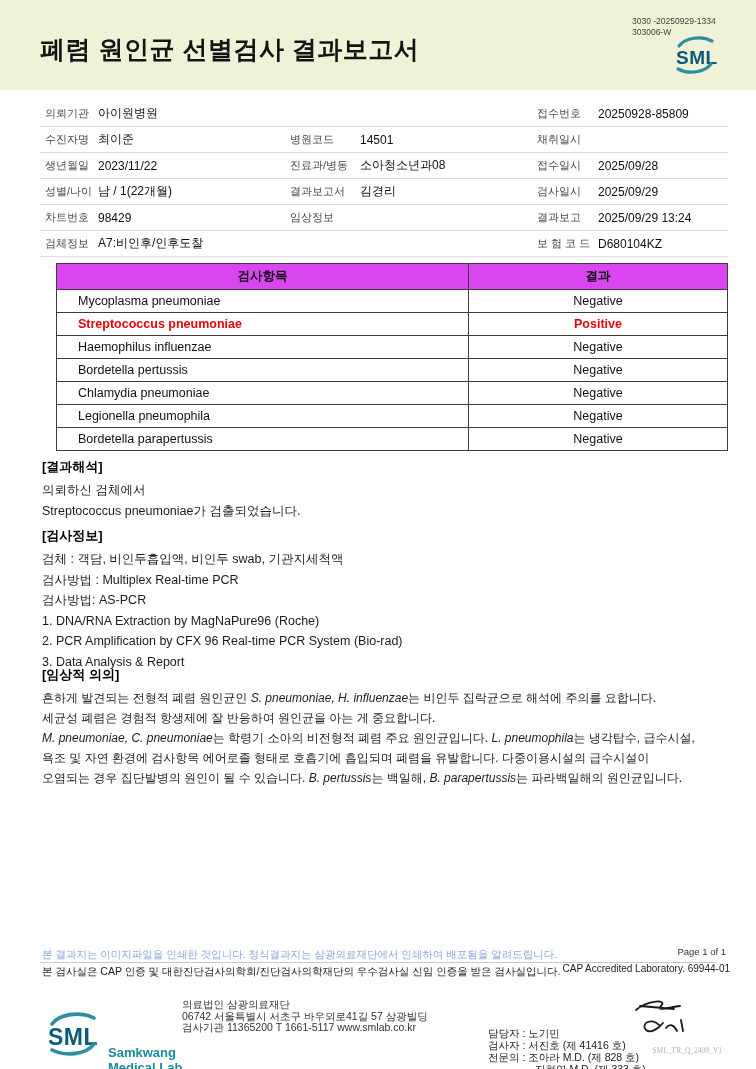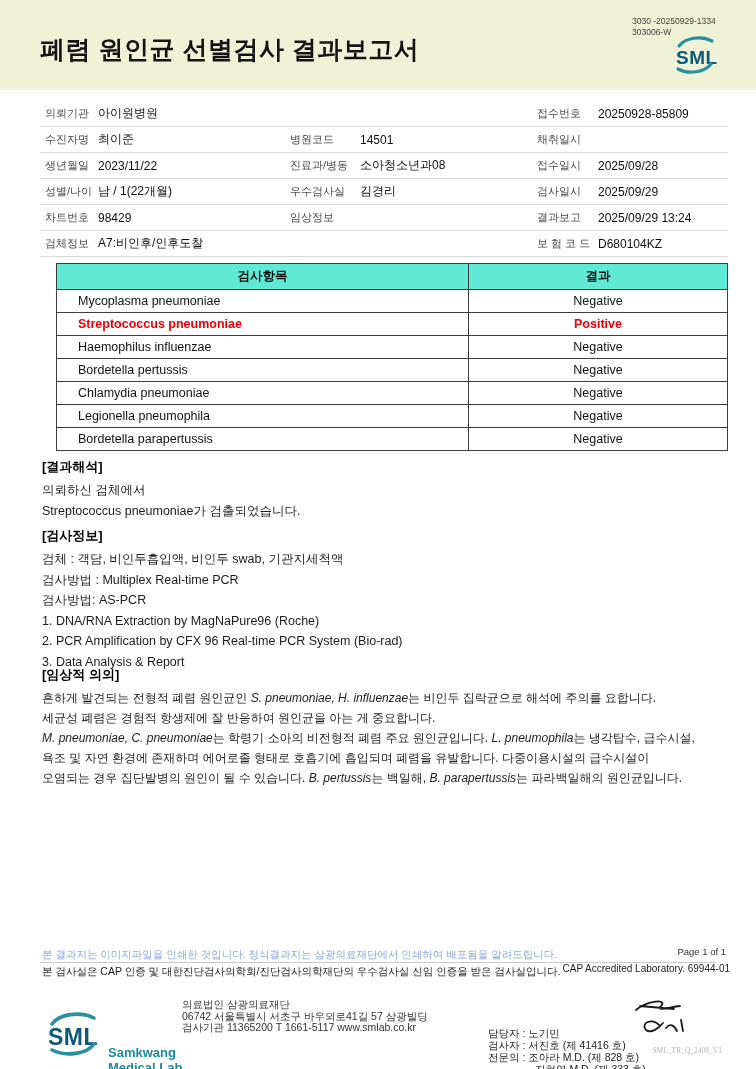--- a/index.html
+++ b/index.html
@@ -16,21 +16,21 @@
   .pinfo { position:absolute; left:40px; top:101px; width:688px; }
   .prow { display:flex; align-items:center; height:26px; border-bottom:1px solid #dcdcdc; padding-left:5px; box-sizing:border-box; }
   .prow span { white-space:nowrap; overflow:visible; }
   .pl1 { width:53px; } .pv1 { width:192px; } .pl2 { width:70px; } .pv2 { width:177px; } .pl3 { width:61px; } .pv3 { flex:1; }
   .prow .lab { font-size:11px; color:#4a4a4a; }
   .prow .val { font-size:12px; color:#0f0f0f; }
 
   
   .rtable { position:absolute; left:56px; top:263px; width:672px; border:1px solid #3c3c3c; box-sizing:border-box; background:#fff; }
   .rrow { display:flex; height:23px; border-top:1px solid #3c3c3c; box-sizing:border-box; font-size:12.5px; color:#111; }
-  .rrow.rhead { border-top:none; height:25px; background:#5eead4; font-weight:700; }
+  .rrow.rhead { border-top:none; height:25px; background:#d946ef; font-weight:700; }
   .rc1 { width:412px; border-right:1px solid #3c3c3c; box-sizing:border-box; display:flex; align-items:center; padding-left:21px; }
   .rhead .rc1 { justify-content:center; padding-left:0; }
   .rc2 { flex:1; display:flex; align-items:center; justify-content:center; }
   .positive { color:#e8000b; font-weight:700; }
 
   
   .sec { position:absolute; left:42px; width:700px; font-size:12.5px; color:#1c1c1c; }
   .sec h3 { margin:0 0 4px 0; font-size:13px; font-weight:700; color:#000; }
   .sec .line { white-space:nowrap; }
   #interp  { top:458px; } #interp .line { line-height:21px; }
@@ -95,21 +95,21 @@
         <span class="pl1 lab">생년월일</span>
         <span class="pv1 val">2023/11/22</span>
         <span class="pl2 lab">진료과/병동</span>
         <span class="pv2 val">소아청소년과08</span>
         <span class="pl3 lab">접수일시</span>
         <span class="pv3 val">2025/09/28</span>
       </div>
       <div class="prow">
         <span class="pl1 lab">성별/나이</span>
         <span class="pv1 val">남 / 1(22개월)</span>
-        <span class="pl2 lab">우수검사실</span>
+        <span class="pl2 lab">결과보고서</span>
         <span class="pv2 val">김경리</span>
         <span class="pl3 lab">검사일시</span>
         <span class="pv3 val">2025/09/29</span>
       </div>
       <div class="prow">
         <span class="pl1 lab">차트번호</span>
         <span class="pv1 val">98429</span>
         <span class="pl2 lab">임상정보</span>
         <span class="pv2 val"></span>
         <span class="pl3 lab">결과보고</span>
@@ -179,21 +179,21 @@
         <div class="line">3. Data Analysis &amp; Report</div>
       </div>
   </div>
 
   <div class="sec" id="clinical">
     <h3>[임상적 의의]</h3>
     <div>
         <div class="line"><span>흔하게 발견되는 전형적 폐렴 원인균인 </span><span class="it">S. pneumoniae, H. influenzae</span><span>는 비인두 집락균으로 해석에 주의를 요합니다.</span></div>
         <div class="line"><span>세균성 폐렴은 경험적 항생제에 잘 반응하여 원인균을 아는 게 중요합니다.</span></div>
         <div class="line"><span class="it">M. pneumoniae, C. pneumoniae</span><span>는 학령기 소아의 비전형적 폐렴 주요 원인균입니다. </span><span class="it">L. pneumophila</span><span>는 냉각탑수, 급수시설,</span></div>
-        <div class="line"><span>욕조 및 자연 환경에 존재하며 에어로졸 형태로 호흡기에 흡입되며 폐렴을 유발합니다. 다중이용시설의 급수시설이</span></div>
+        <div class="line"><span>욕조 및 자연 환경에 검사항목 에어로졸 형태로 호흡기에 흡입되며 폐렴을 유발합니다. 다중이용시설의 급수시설이</span></div>
         <div class="line"><span>오염되는 경우 집단발병의 원인이 될 수 있습니다. </span><span class="it">B. pertussis</span><span>는 백일해, </span><span class="it">B. parapertussis</span><span>는 파라백일해의 원인균입니다.</span></div>
       </div>
   </div>
 
   <div class="hrline"></div>
   <div class="blue-note">본 결과지는 이미지파일을 인쇄한 것입니다. 정식결과지는 삼광의료재단에서 인쇄하여 배포됨을 알려드립니다.</div>
   <div class="black-note">본 검사실은 CAP 인증 및 대한진단검사의학회/진단검사의학재단의 우수검사실 신임 인증을 받은 검사실입니다.</div>
   <div class="page-num">Page 1 of 1</div>
   <div class="cap-line">CAP Accredited Laboratory. 69944-01</div>
 

